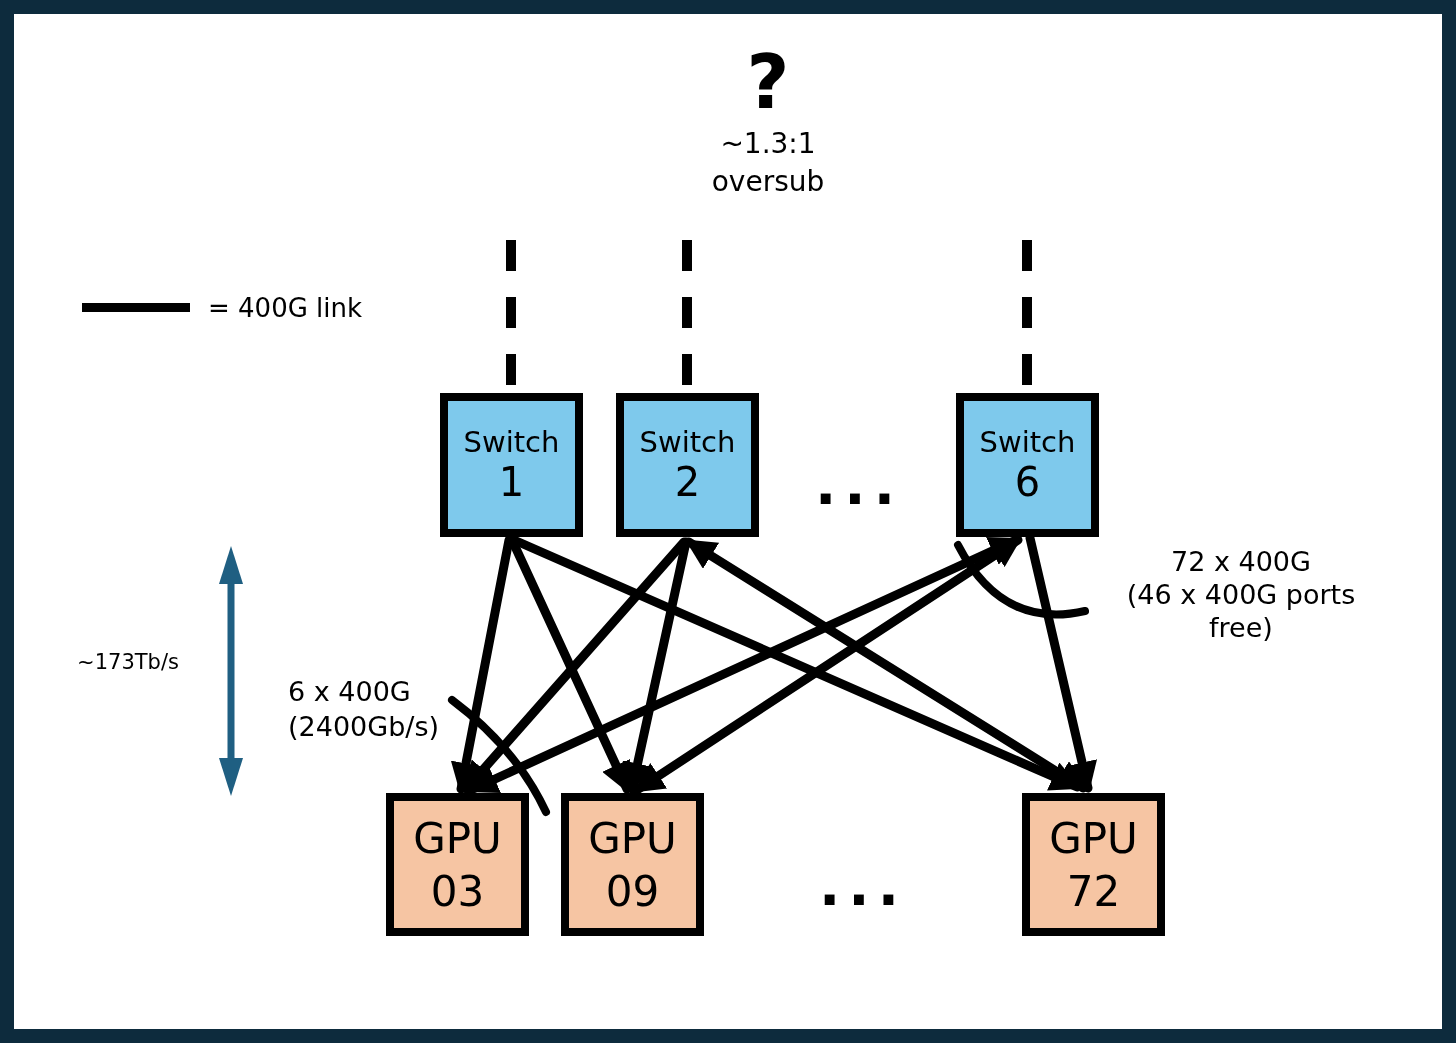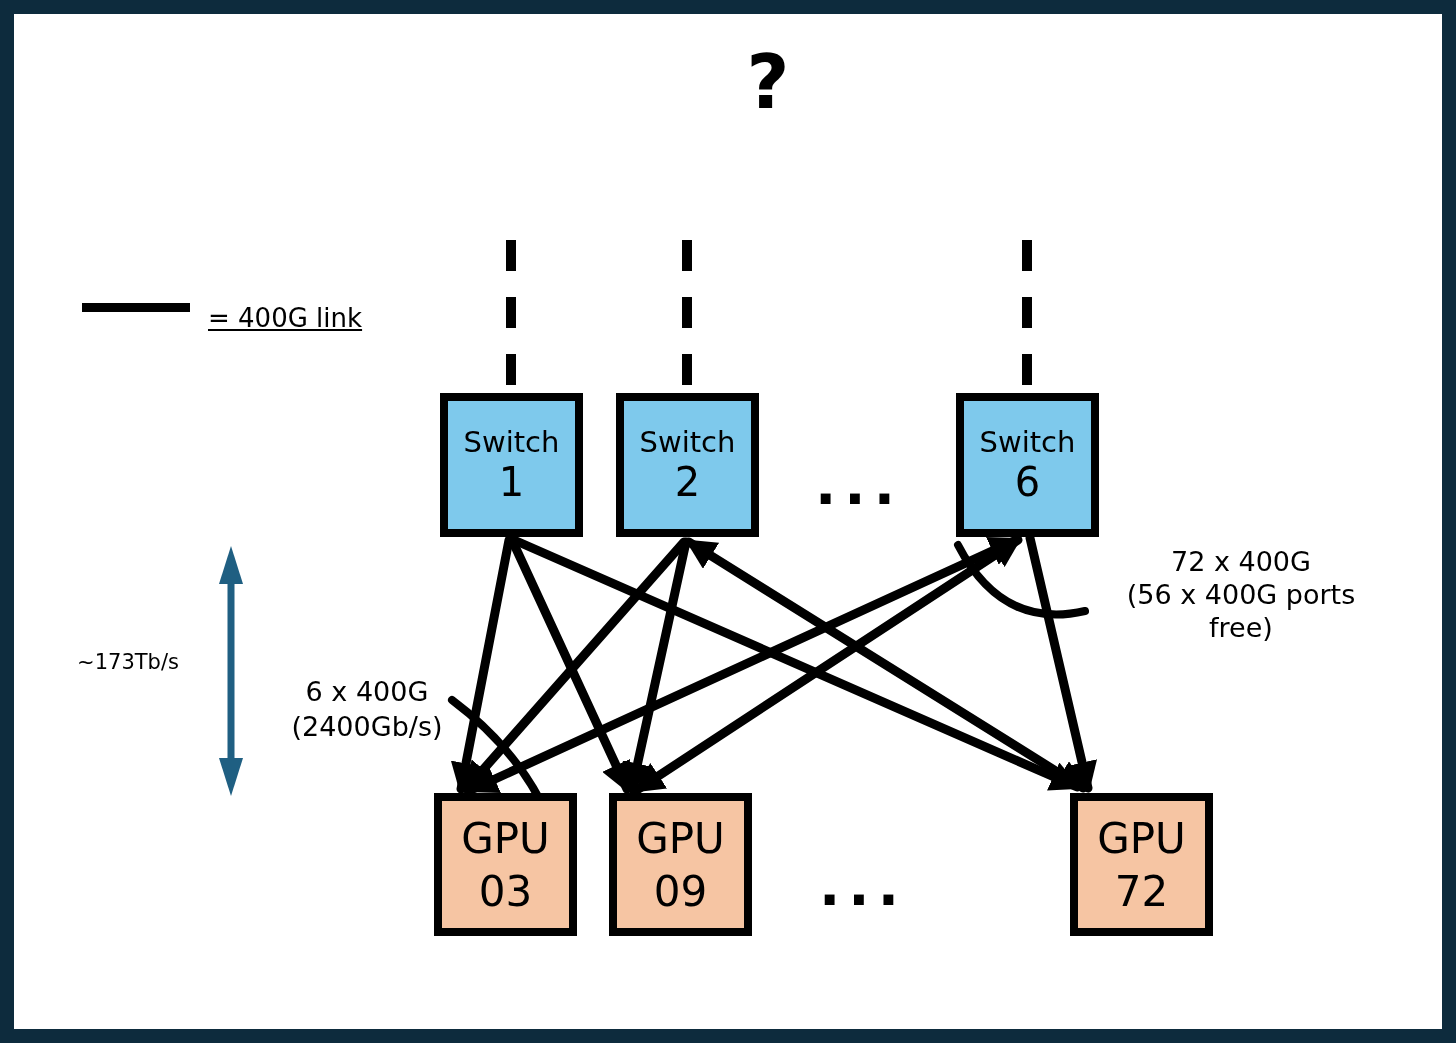--- a/index.html
+++ b/index.html
@@ -35,37 +35,37 @@
   .span-shaft{stroke:var(--span-arrow-teal);stroke-width:7;fill:none;}
   .span-head{fill:var(--span-arrow-teal);}
   .ah{fill:var(--link-black);}
   .node{
     position:absolute;
     border:8px solid #000;
     display:flex;flex-direction:column;align-items:center;justify-content:center;
     text-align:center;
   }
   .node.switch{background:var(--switch-fill);width:143px;height:144px;top:393px;}
-  .node.gpu{background:var(--gpu-fill);width:143px;height:143px;top:793px;margin-left:48px;}
+  .node.gpu{background:var(--gpu-fill);width:143px;height:143px;top:793px;}
   .switch .type{font-size:29px;line-height:34px;}
   .switch .nid{font-size:40px;line-height:46px;}
   .gpu .type{font-size:42px;line-height:53px;}
   .gpu .nid{font-size:42px;line-height:53px;}
   .qmark{
     left:708px;top:36px;width:120px;height:92px;
     font-size:74px;font-weight:700;text-align:center;line-height:92px;
   }
   .oversub{
     left:688px;top:125px;width:160px;
     font-size:28px;line-height:38px;text-align:center;
   }
   .legend-line{left:82px;top:303px;width:108px;height:9px;background:var(--link-black);}
-  .legend-label{left:208px;top:302px;font-size:26px;line-height:32px;text-decoration:underline;}
+  .legend-label{left:208px;top:292px;font-size:26px;line-height:32px;}
   .bw-label{left:52px;top:646px;width:152px;text-align:center;font-size:21px;line-height:32px;}
-  .gpu-bundle-label{left:288px;top:674px;width:158px;text-align:center;font-size:27px;line-height:35px;}
+  .gpu-bundle-label{left:288px;top:674px;width:158px;text-align:left;font-size:27px;line-height:35px;}
   .ports-label{left:1098px;top:545px;width:286px;text-align:center;font-size:27px;line-height:33px;}
   .ellipsis{
     font-size:56px;font-weight:700;letter-spacing:8px;
     line-height:70px;height:70px;text-align:center;
   }
   .lbl-line{display:block;}
 </style>
 </head>
 <body>
 
@@ -97,20 +97,24 @@
     <path class="arc" d="M 958 545 Q 1002 630 1085 611"></path>
 
     <g>
       <line class="span-shaft" x1="231" y1="580" x2="231" y2="762"></line>
       <polygon class="span-head" points="231,546 219,584 243,584"></polygon>
       <polygon class="span-head" points="231,796 219,758 243,758"></polygon>
     </g>
   </svg>
 
   <div class="abs qmark">?</div>
+  <div class="abs oversub">
+    <span class="lbl-line">~1.3:1</span>
+    <span class="lbl-line">oversub</span>
+  </div>
 
   <div class="abs legend-line"></div>
   <div class="abs legend-label">= 400G link</div>
 
   <div class="node switch" style="left:440px;">
     <span class="type">Switch</span>
     <span class="nid">1</span>
   </div>
   <div class="node switch" style="left:616px;">
     <span class="type">Switch</span>
@@ -136,15 +140,15 @@
   </div>
   <div class="abs ellipsis" style="left:818px;top:851px;width:90px;">...</div>
 
   <div class="abs bw-label">~173Tb/s</div>
   <div class="abs gpu-bundle-label">
     <span class="lbl-line">6 x 400G</span>
     <span class="lbl-line">(2400Gb/s)</span>
   </div>
   <div class="abs ports-label">
     <span class="lbl-line">72 x 400G</span>
-    <span class="lbl-line">(56 x 400G ports free)</span>
+    <span class="lbl-line">(46 x 400G ports free)</span>
   </div>
 </div>
 
 </body></html>

